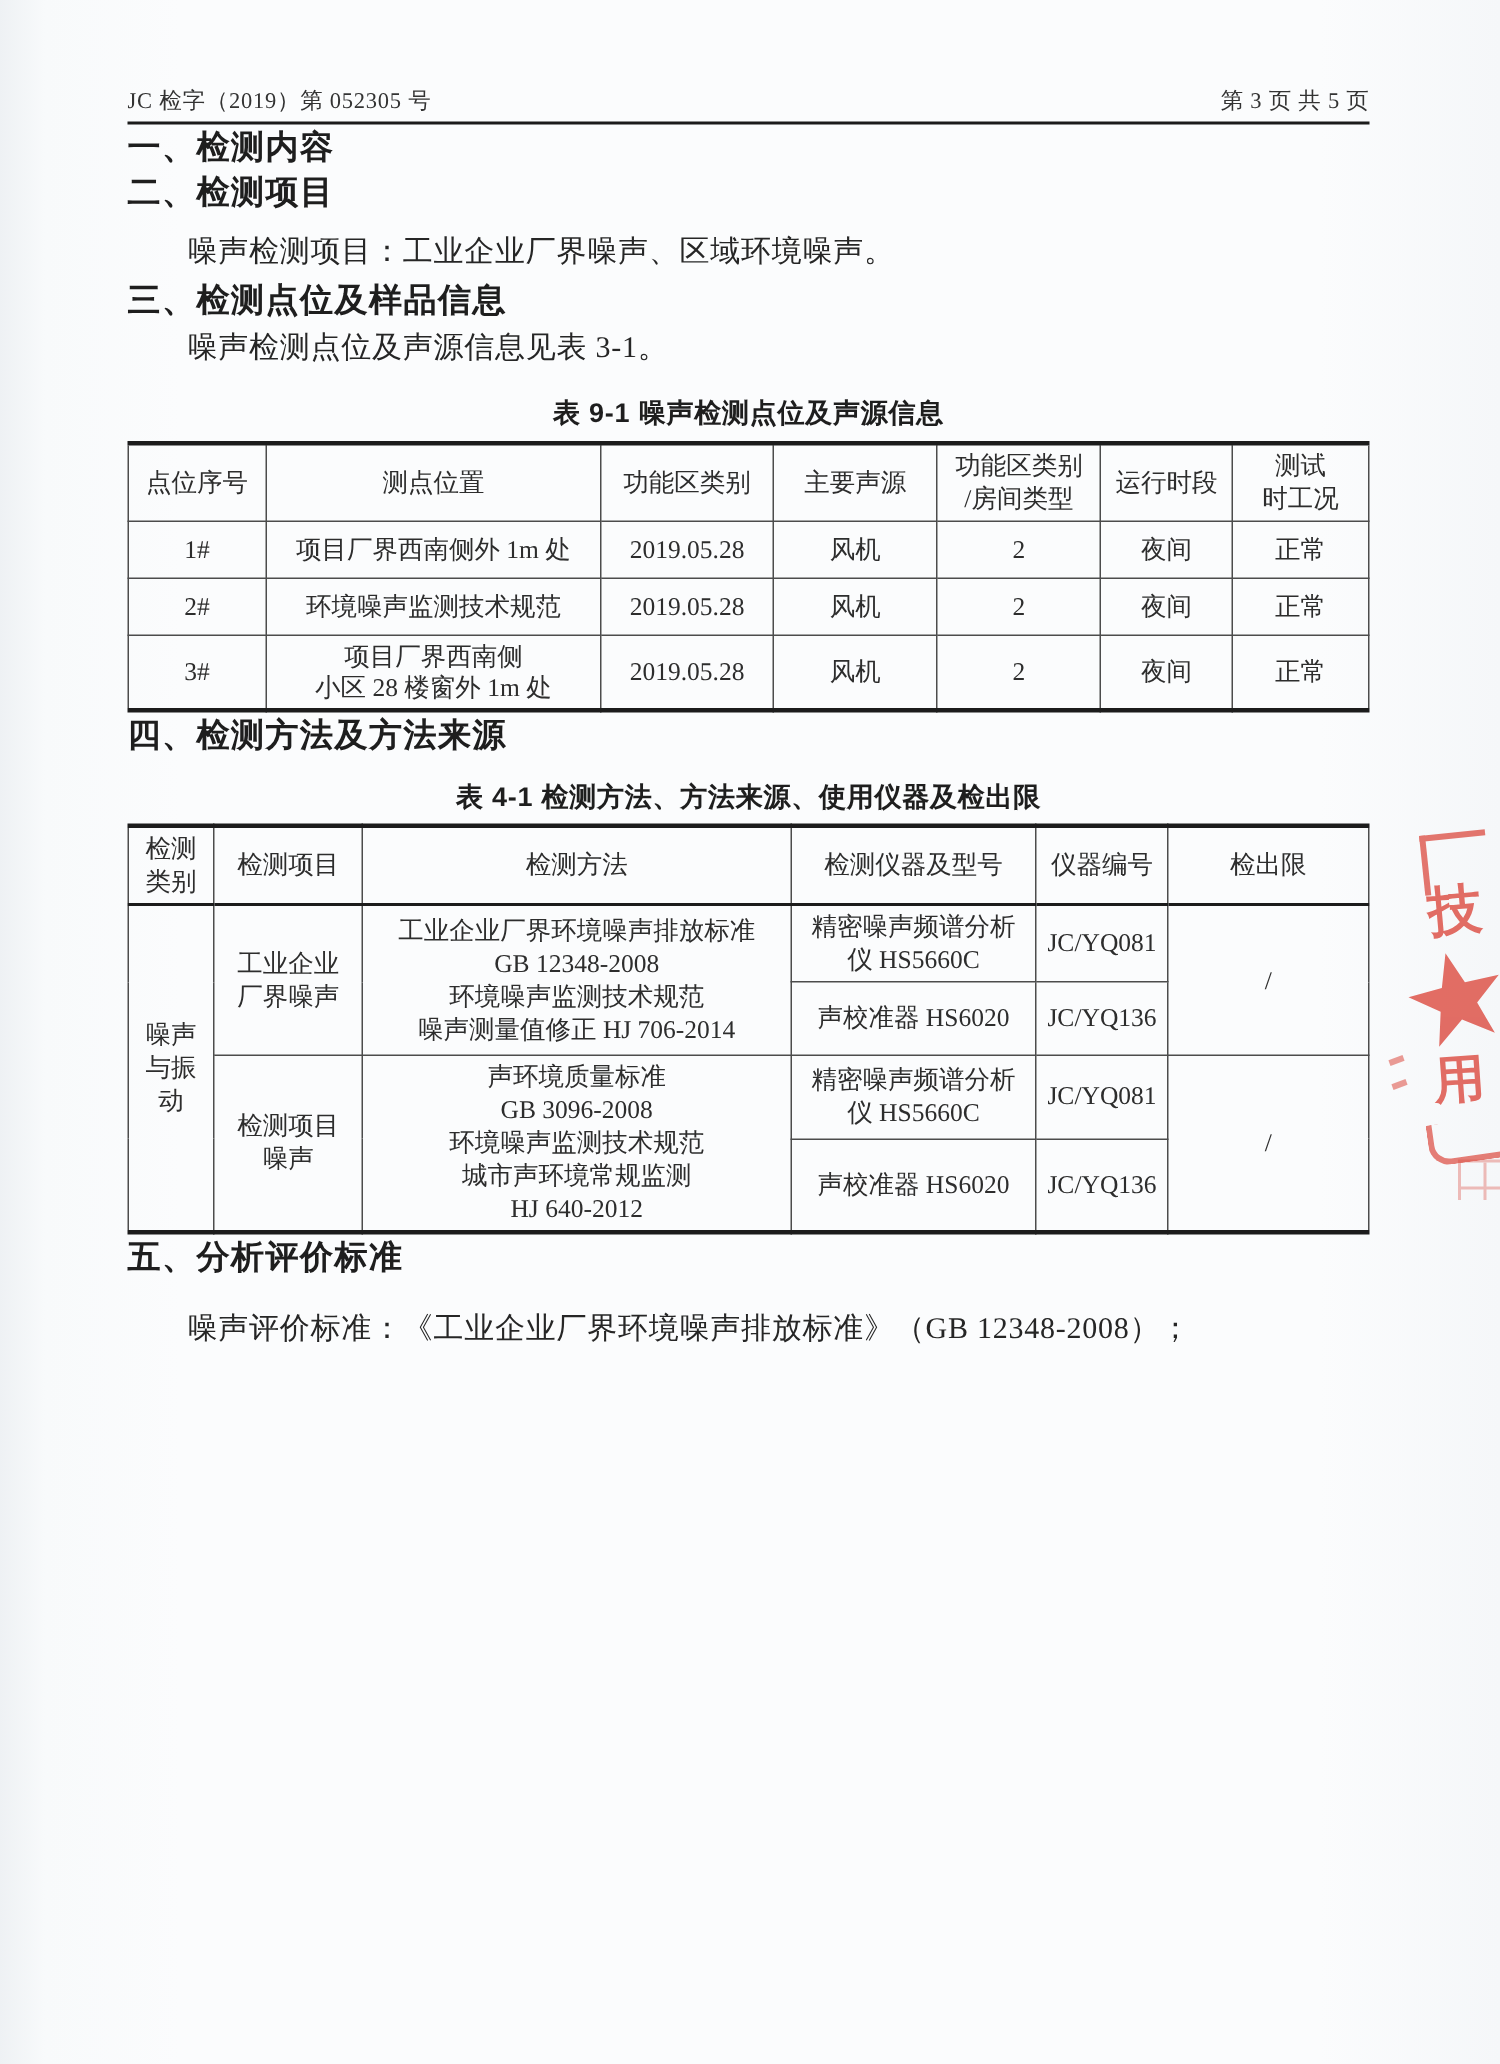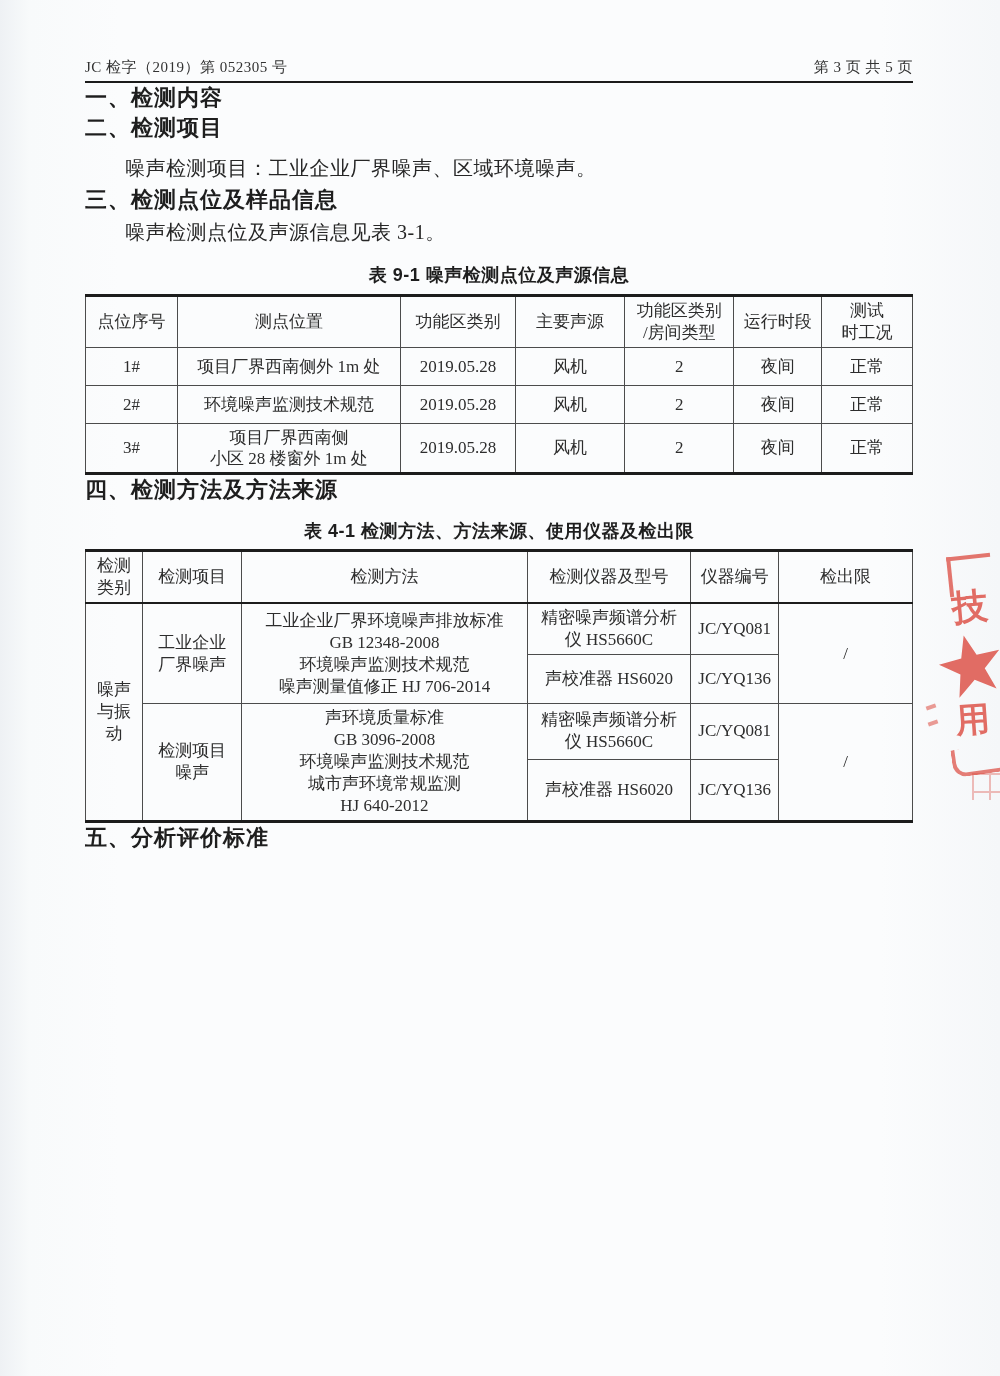--- a/index.html
+++ b/index.html
@@ -230,20 +230,21 @@
         <td rowspan="2">/</td>
       </tr>
       <tr class="rb2">
         <td>声校准器 HS6020</td>
         <td>JC/YQ136</td>
       </tr>
     </tbody>
   </table>
 
   <h2 class="sec sec5">五、分析评价标准</h2>
+  <p class="para indent p5a">噪声评价标准：《工业企业厂界环境噪声排放标准》（GB 12348-2008）；</p>
 
   <div class="stamp">
     <div class="st-bracket-top"></div>
     <div class="st-char st-char-top">技</div>
     <svg class="st-star" viewBox="0 0 100 100">
       <polygon points="50,4 62,37 97,38 69,60 79,94 50,73 21,94 31,60 3,38 38,37"></polygon>
     </svg>
     <div class="st-dot d1"></div>
     <div class="st-dot d2"></div>
     <div class="st-char st-char-bottom">用</div>

